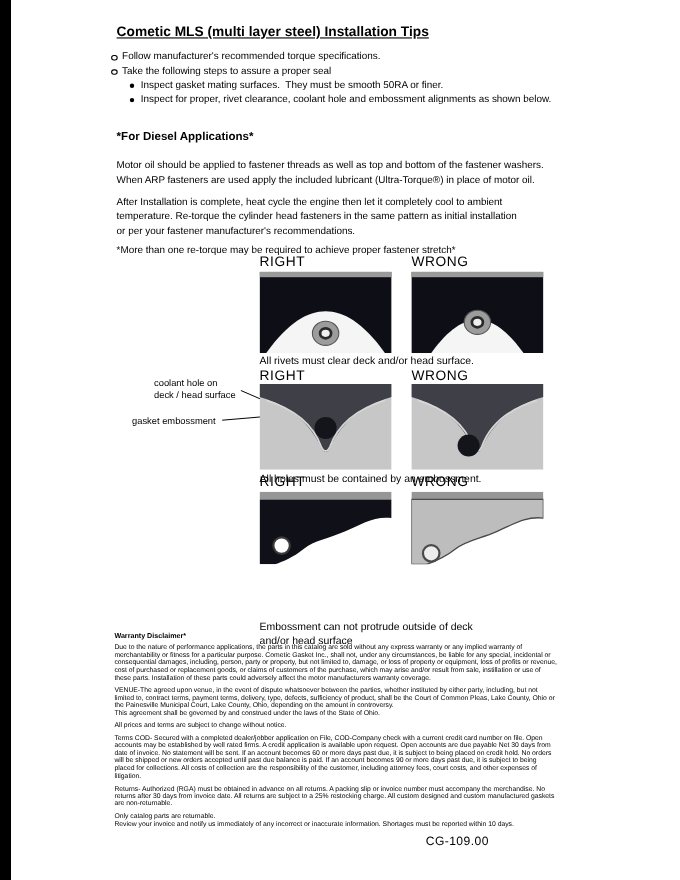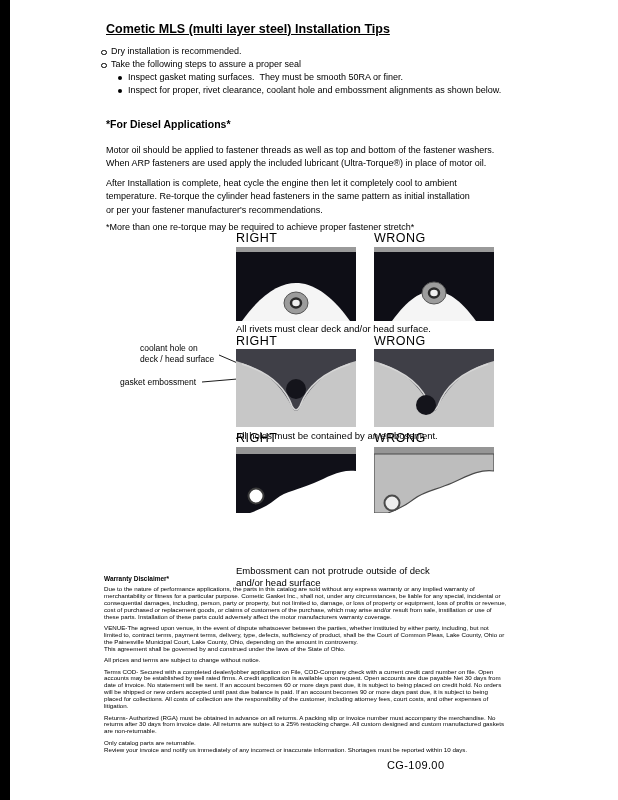--- a/index.html
+++ b/index.html
@@ -64,21 +64,21 @@
 </style>
 </head>
 <body>
 
 <div class="page">
   <div class="leftbar"></div>
 
   <h1 class="title">Cometic MLS (multi layer steel) Installation Tips</h1>
 
   <div class="tips">
-    <div class="tip">Dry installation is recommended.</div>
+    <div class="tip">Follow manufacturer's recommended torque specifications.</div>
     <div class="tip">Take the following steps to assure a proper seal</div>
     <div class="subtips">
       <div class="subtip">Inspect gasket mating surfaces.  They must be smooth 50RA or finer.</div>
       <div class="subtip">Inspect for proper, rivet clearance, coolant hole and embossment alignments as shown below.</div>
     </div>
   </div>
 
   <h2 class="diesel-heading">*For Diesel Applications*</h2>
   <p class="body para1">Motor oil should be applied to fastener threads as well as top and bottom of the fastener washers.
 When ARP fasteners are used apply the included lubricant (Ultra-Torque®) in place of motor oil.</p>

